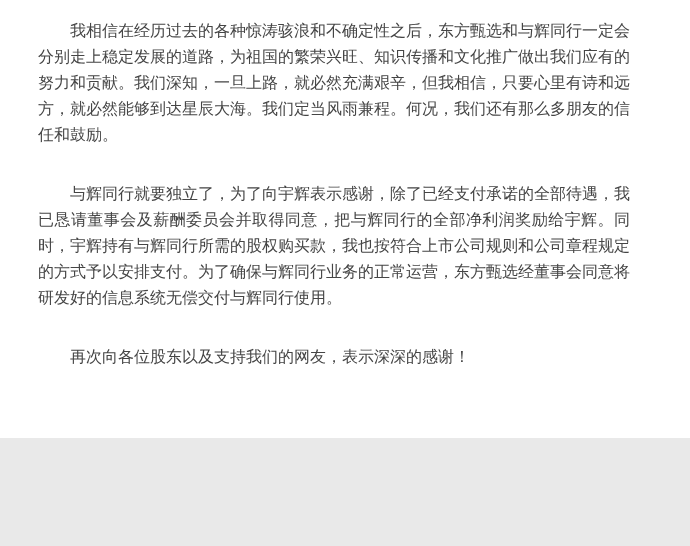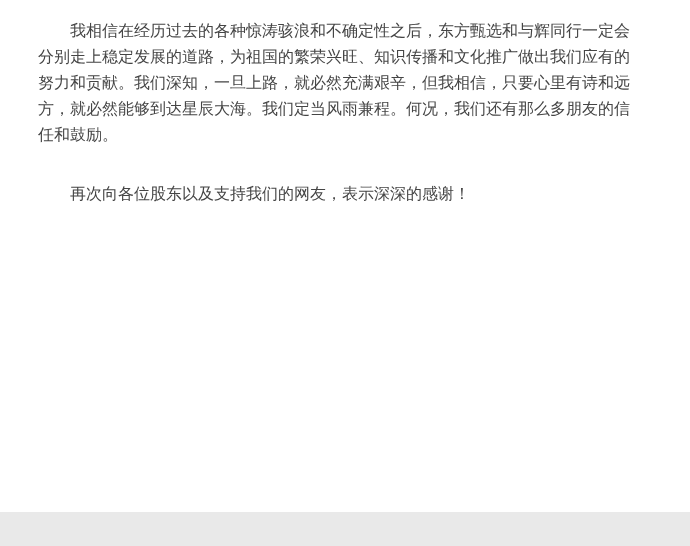--- a/index.html
+++ b/index.html
@@ -1,20 +1,20 @@
 <!DOCTYPE html>
 <html style="--page-bg: #ffffff; --text: #454545; --watermark: #c6c6c6;"><head>
 <meta charset="utf-8">
 <style>
   * { margin: 0; padding: 0; box-sizing: border-box; }
   html, body { background: #e9e9e9; }
   .screen {
     position: relative;
     width: 690px;
-    height: 512px;
+    height: 438px;
     margin: 0 auto;
     background: var(--page-bg, #ffffff);
     overflow: hidden;
     font-family: "Liberation Sans", "DejaVu Sans", sans-serif;
   }
   .article {
     padding: 18px 60px 0 38px;
     color: var(--text, #454545);
   }
   .article p {
@@ -49,20 +49,21 @@
     font-weight: 700;
     letter-spacing: 1px;
   }
 </style>
 </head>
 <body>
 
 <div class="screen">
   <div class="article">
     <p>我相信在经历过去的各种惊涛骇浪和不确定性之后，东方甄选和与辉同行一定会分别走上稳定发展的道路，为祖国的繁荣兴旺、知识传播和文化推广做出我们应有的努力和贡献。我们深知，一旦上路，就必然充满艰辛，但我相信，只要心里有诗和远方，就必然能够到达星辰大海。我们定当风雨兼程。何况，我们还有那么多朋友的信任和鼓励。</p>
+    <p>与辉同行就要独立了，为了向宇辉表示感谢，除了已经支付承诺的全部待遇，我已恳请董事会及薪酬委员会并取得同意，把与辉同行的全部净利润奖励给宇辉。同时，宇辉持有与辉同行所需的股权购买款，我也按符合上市公司规则和公司章程规定的方式予以安排支付。为了确保与辉同行业务的正常运营，东方甄选经董事会同意将研发好的信息系统无偿交付与辉同行使用。</p>
     <p>再次向各位股东以及支持我们的网友，表示深深的感谢！</p>
   </div>
 
   <div class="watermark">
     <span class="logo">
       <svg viewBox="0 0 24 24" width="23" height="23" aria-hidden="true">
         <circle cx="12" cy="12" r="10" fill="none" stroke="currentColor" stroke-width="2.6"></circle>
         <path d="M7.5 9.2 h9 M12 6.8 v6.6 c0 2.4 1.6 3.4 3.8 2.8" fill="none" stroke="currentColor" stroke-width="2.1" stroke-linecap="round"></path>
       </svg>
     </span>

